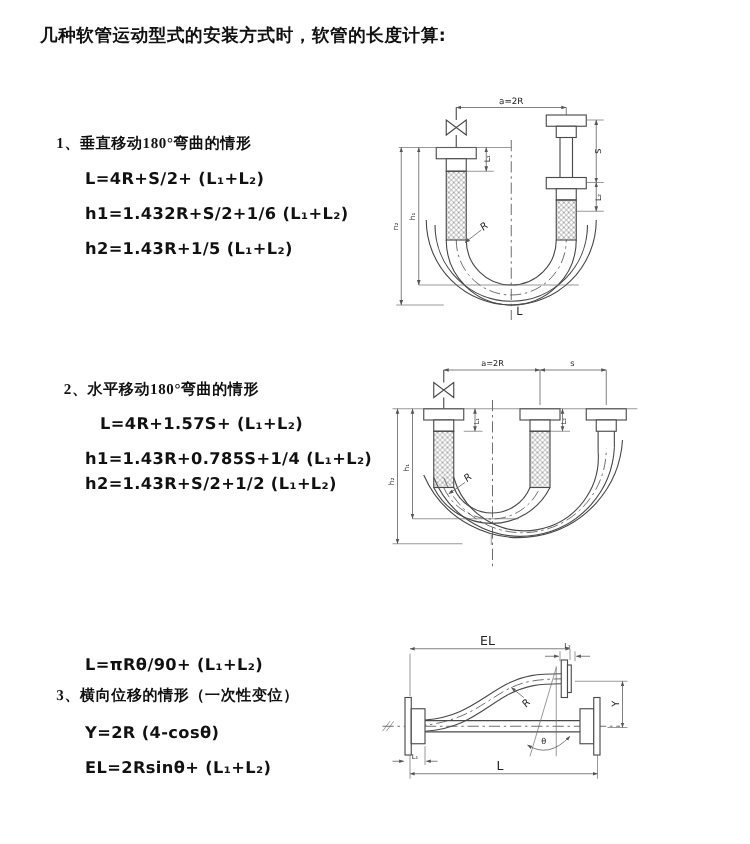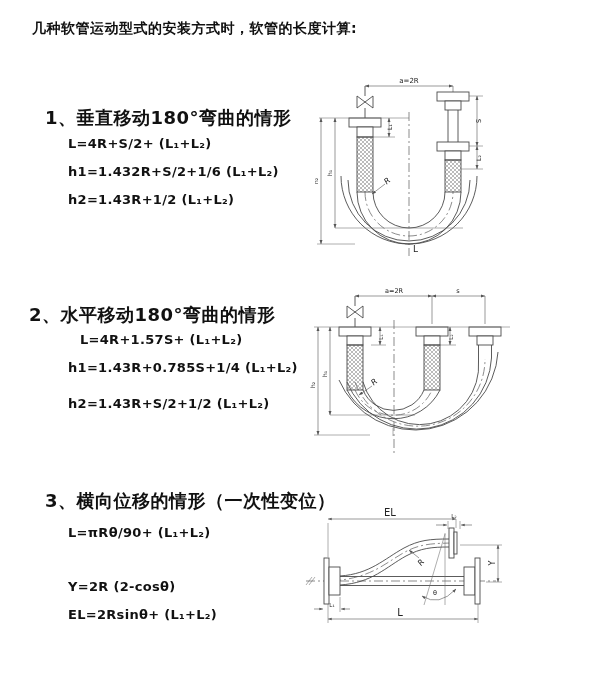--- a/index.html
+++ b/index.html
@@ -11,51 +11,51 @@
     font-family:"DejaVu Sans","Liberation Sans",sans-serif;
     color:#111;
   }
   .abs{position:absolute;}
   .doc-title{
     left:32px;top:20px;
     font-size:14px;font-weight:700;letter-spacing:.5px;
     white-space:nowrap;
   }
   .sec-heading{
-    font-size:18px;font-weight:700;letter-spacing:.5px;white-space:nowrap;
+    font-size:12px;font-weight:700;letter-spacing:.5px;white-space:nowrap;font-family:Liberation Serif, serif;
   }
   .formula{
     font-size:13px;font-weight:700;letter-spacing:.3px;white-space:nowrap;
   }
   svg{display:block;}
   svg text{font-family:"DejaVu Sans","Liberation Sans",sans-serif;fill:#222;}
   .ln{stroke:#4a4a4a;stroke-width:.9;fill:none;}
   .lnthin{stroke:#6a6a6a;stroke-width:.55;fill:none;}
   .dim{stroke:#555;stroke-width:.6;fill:none;}
   .dashdot{stroke:#5a5a5a;stroke-width:.7;fill:none;stroke-dasharray:9 3 2 3;}
   .flange{stroke:#4a4a4a;stroke-width:.9;fill:#ffffff;}
 </style>
 </head>
 <body>
 
 <div class="abs doc-title">几种软管运动型式的安装方式时，软管的长度计算:</div>
 
 <div class="abs sec-heading" style="left:45px;top:106px">1、垂直移动180°弯曲的情形</div>
 <div class="abs formula" style="left:68px;top:136px">L=4R+S/2+ (L₁+L₂)</div>
 <div class="abs formula" style="left:68px;top:164px">h1=1.432R+S/2+1/6 (L₁+L₂)</div>
-<div class="abs formula" style="left:68px;top:192px">h2=1.43R+1/2 (L₁+L₂)</div>
-
-<div class="abs sec-heading" style="left:29px;top:303px">2、水平移动180°弯曲的情形</div>
+<div class="abs formula" style="left:68px;top:192px">h2=1.43R+1/5 (L₁+L₂)</div>
+
+<div class="abs sec-heading" style="left:51px;top:303px">2、水平移动180°弯曲的情形</div>
 <div class="abs formula" style="left:80px;top:332px">L=4R+1.57S+ (L₁+L₂)</div>
 <div class="abs formula" style="left:68px;top:360px">h1=1.43R+0.785S+1/4 (L₁+L₂)</div>
-<div class="abs formula" style="left:68px;top:396px">h2=1.43R+S/2+1/2 (L₁+L₂)</div>
-
-<div class="abs sec-heading" style="left:45px;top:489px">3、横向位移的情形（一次性变位）</div>
+<div class="abs formula" style="left:68px;top:380px">h2=1.43R+S/2+1/2 (L₁+L₂)</div>
+
+<div class="abs sec-heading" style="left:45px;top:548px">3、横向位移的情形（一次性变位）</div>
 <div class="abs formula" style="left:68px;top:525px">L=πRθ/90+ (L₁+L₂)</div>
-<div class="abs formula" style="left:68px;top:579px">Y=2R (2-cosθ)</div>
+<div class="abs formula" style="left:68px;top:579px">Y=2R (4-cosθ)</div>
 <div class="abs formula" style="left:68px;top:607px">EL=2Rsinθ+ (L₁+L₂)</div>
 
 <div class="abs" style="left:315px;top:70px">
 <svg width="278" height="192" viewBox="0 0 278 192">
   <defs>
     <marker id="ar1" viewBox="0 0 10 10" refX="9.5" refY="5" markerWidth="7" markerHeight="7" orient="auto-start-reverse">
       <path d="M0,1.5 L10,5 L0,8.5 z" fill="#555"></path>
     </marker>
     <pattern id="xh1" width="4" height="4" patternUnits="userSpaceOnUse">
       <path d="M0,0 L4,4 M4,0 L0,4" stroke="#777" stroke-width="0.5"></path>

